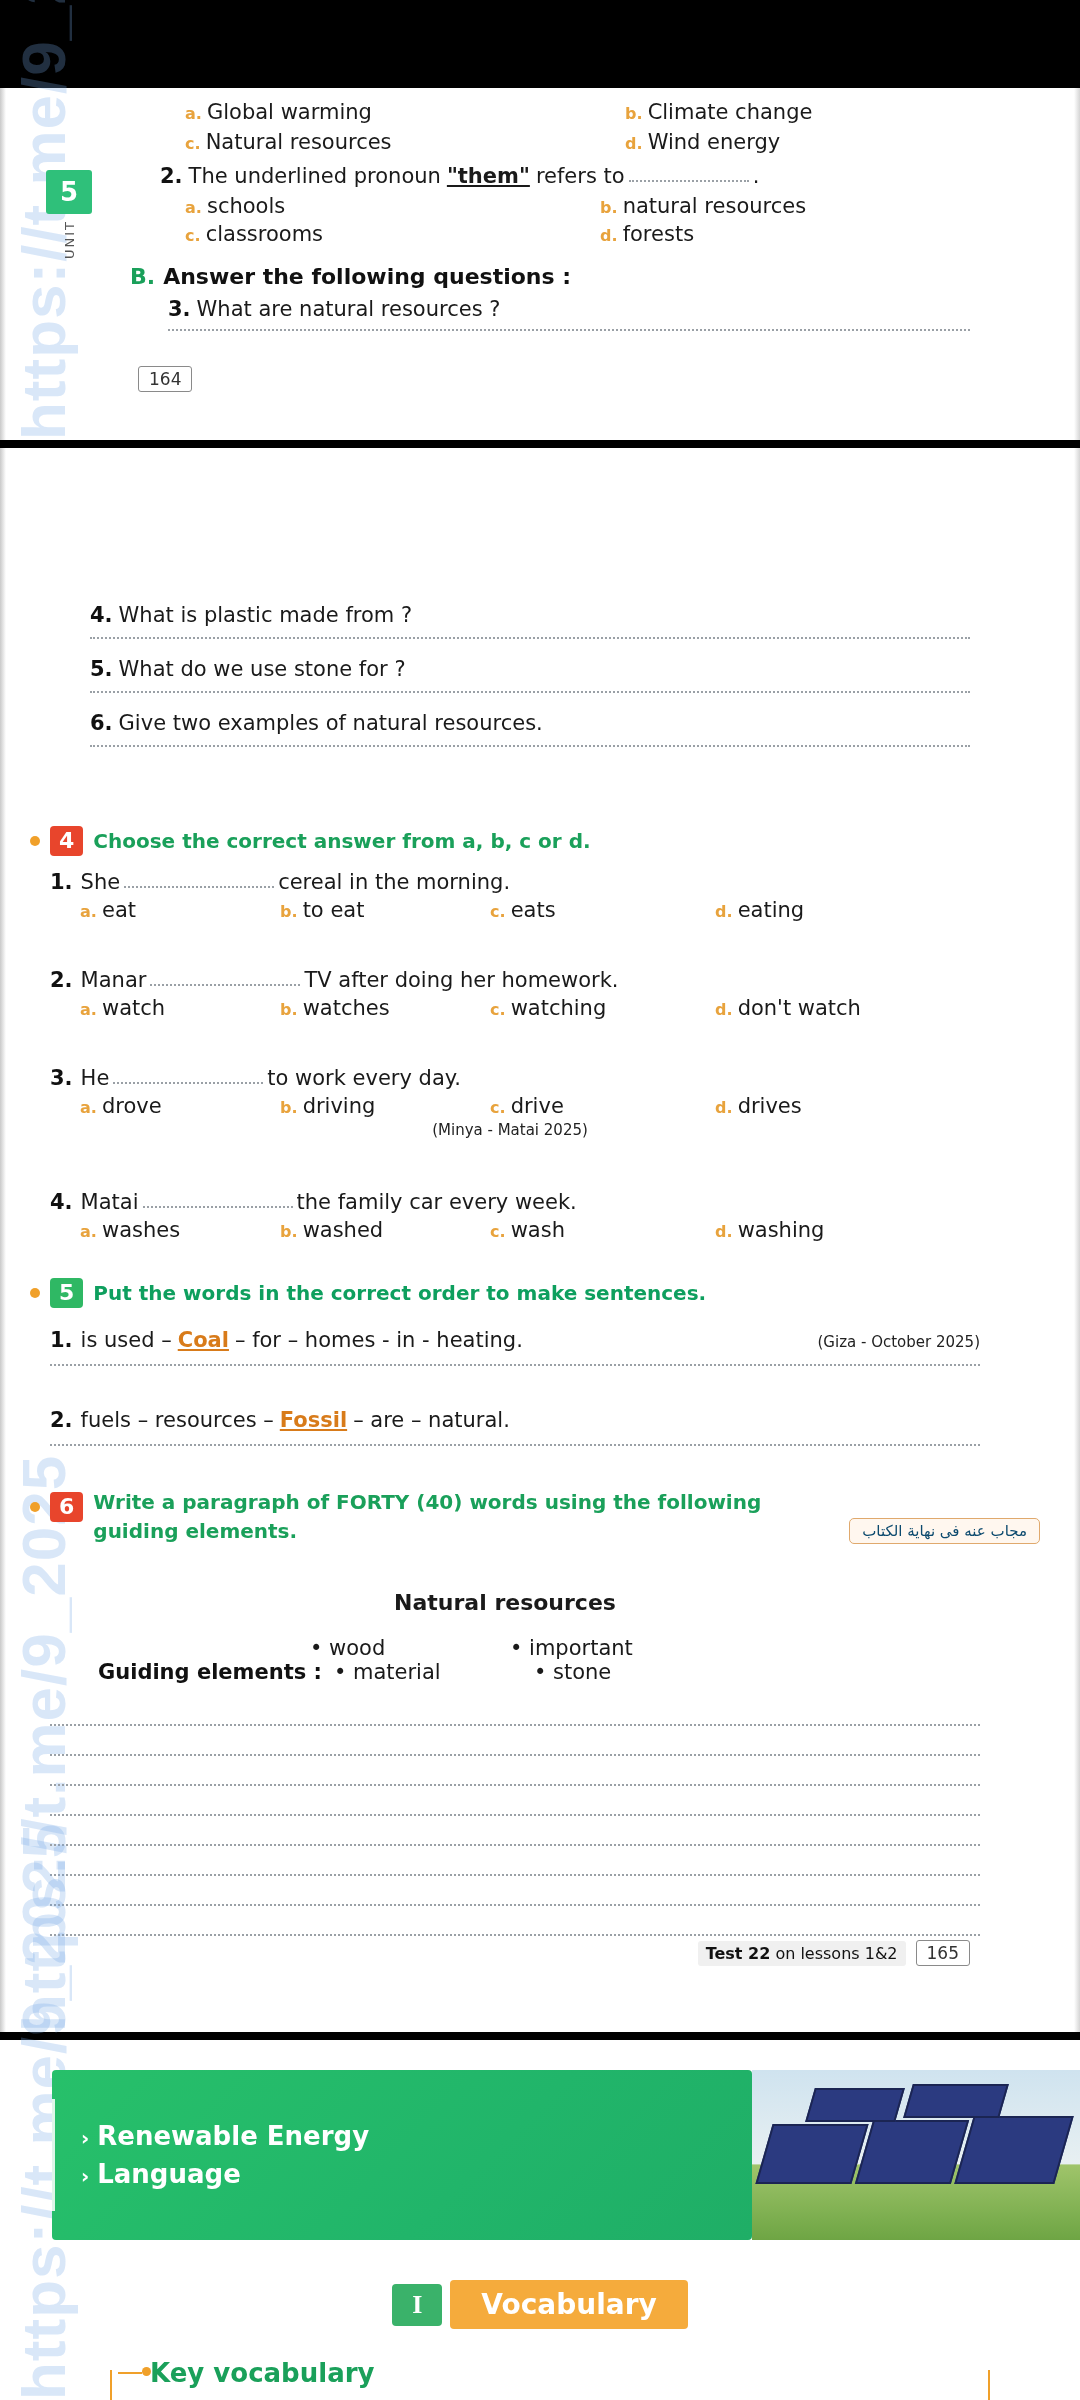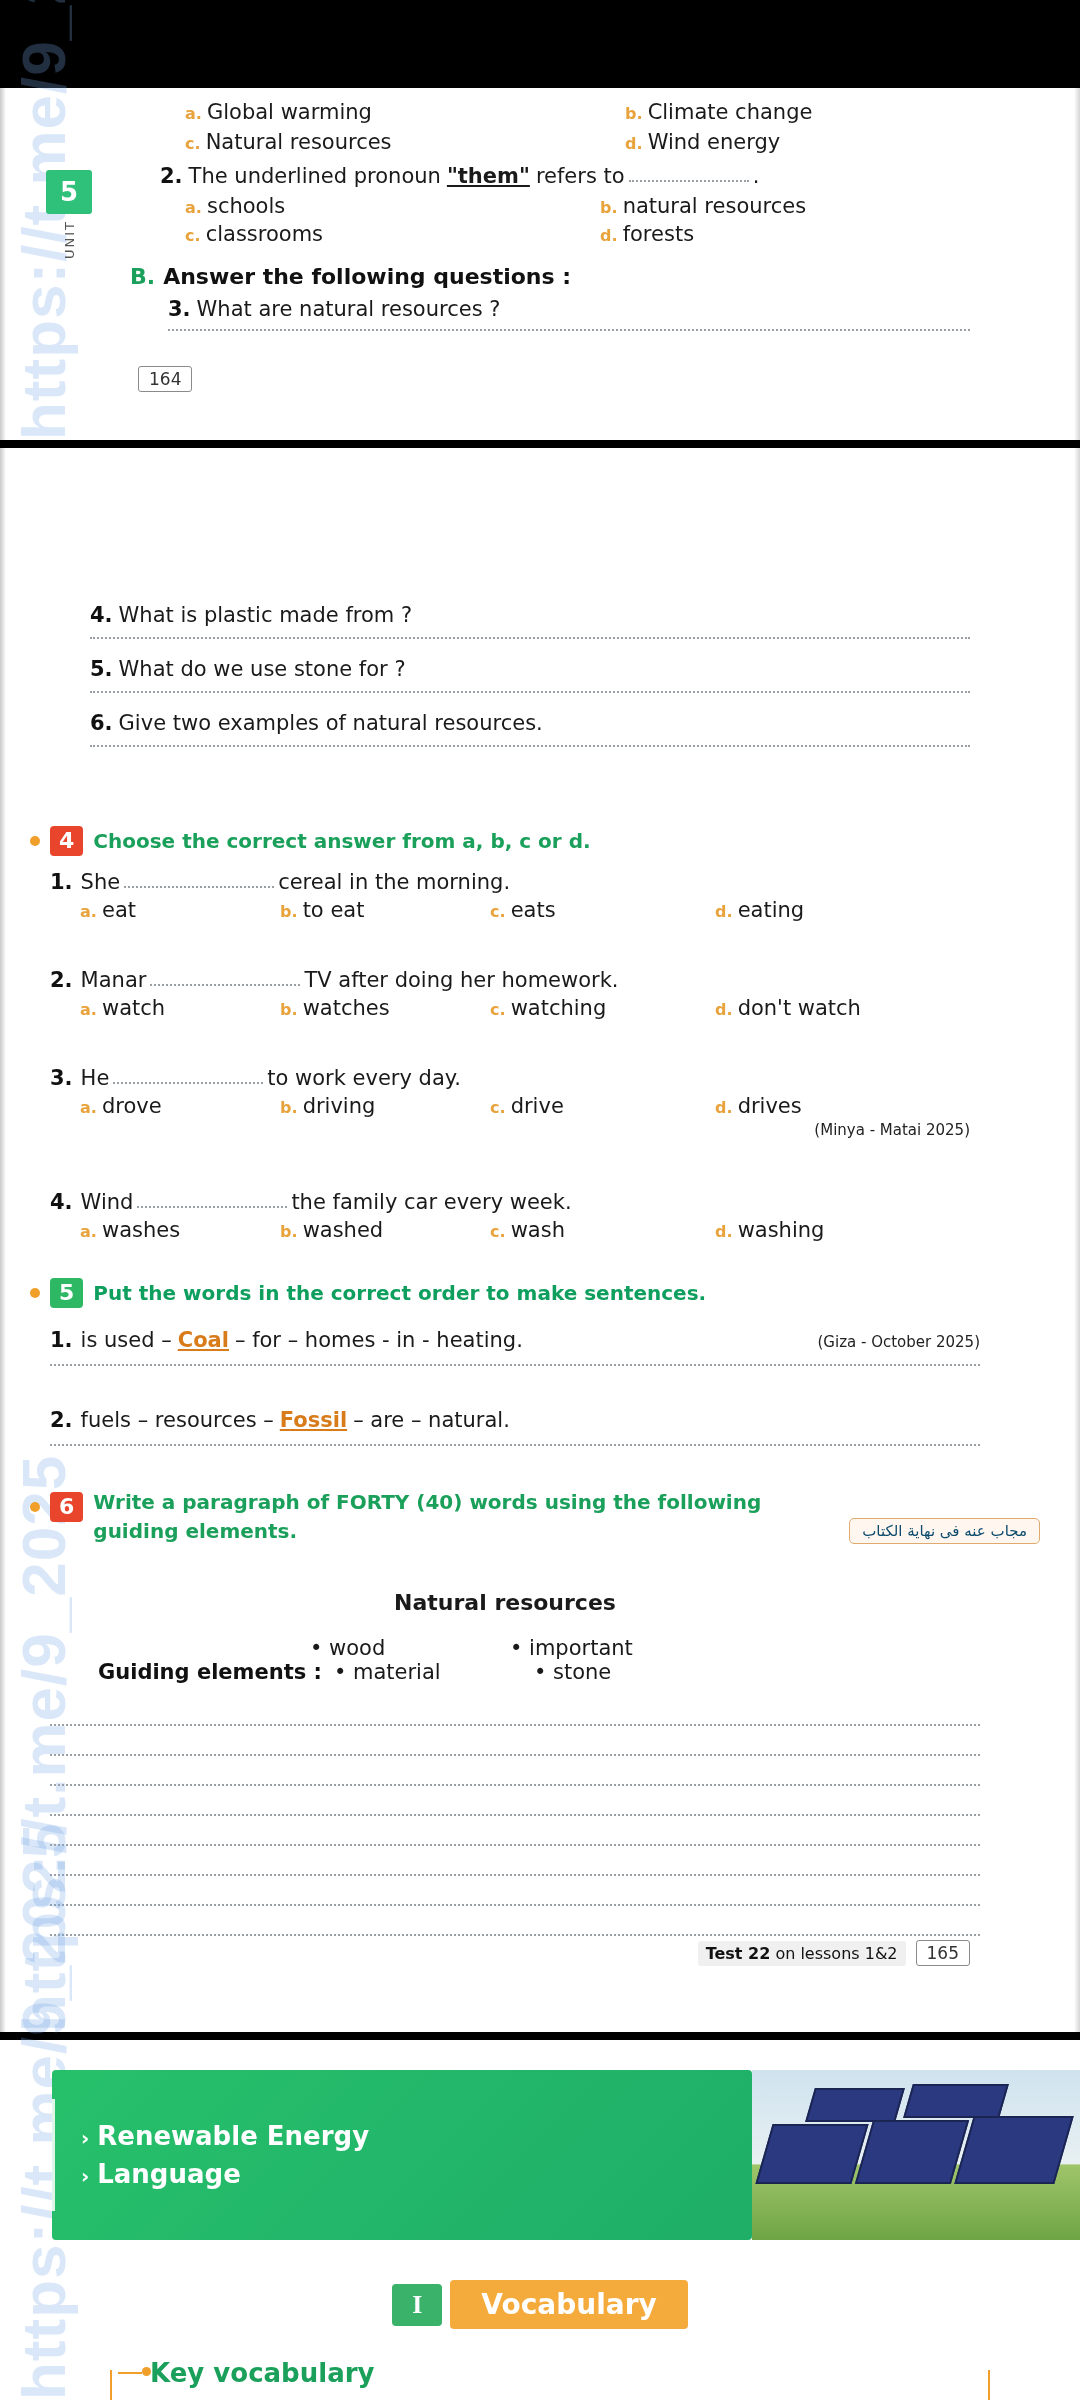--- a/index.html
+++ b/index.html
@@ -362,29 +362,29 @@
       </div>
       <div style="width:225px;">
         <span class="opt-letter-c">c.</span>
         <span class="opt">drive</span>
       </div>
       <div>
         <span class="opt-letter">d.</span>
         <span class="opt">drives</span>
       </div>
     </div>
-    <div style="text-align:right; padding-right:40px; margin-top:2px;">
+    <div style="text-align:center; padding-right:40px; margin-top:2px;">
       <span class="src-note">(Minya - Matai 2025)</span>
     </div>
   </div>
 
   <div style="position:absolute; left:50px; top:742px; width:960px;">
     <div class="row" style="align-items:flex-end;">
       <span class="q-num">4.</span>
-      <span class="q-text" style="margin-left:8px;">Wind</span>
+      <span class="q-text" style="margin-left:8px;">Matai</span>
       <span class="dotline" style="max-width:150px;"></span>
       <span class="q-text">the family car every week.</span>
     </div>
     <div class="row" style="margin:4px 0 0 30px;">
       <div style="width:200px;">
         <span class="opt-letter">a.</span>
         <span class="opt">washes</span>
       </div>
       <div style="width:210px;">
         <span class="opt-letter">b.</span>

